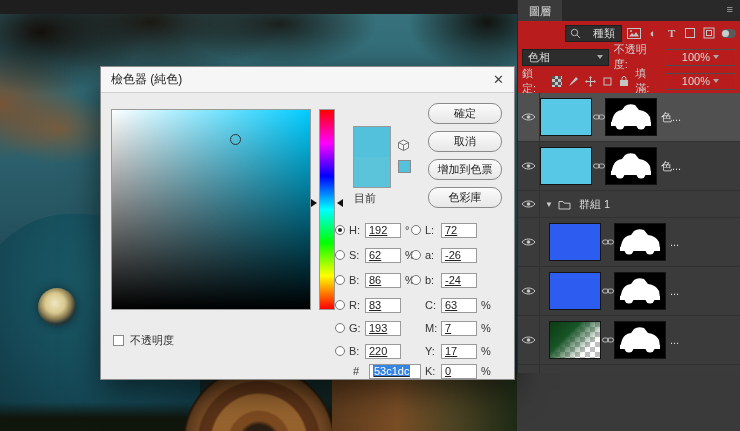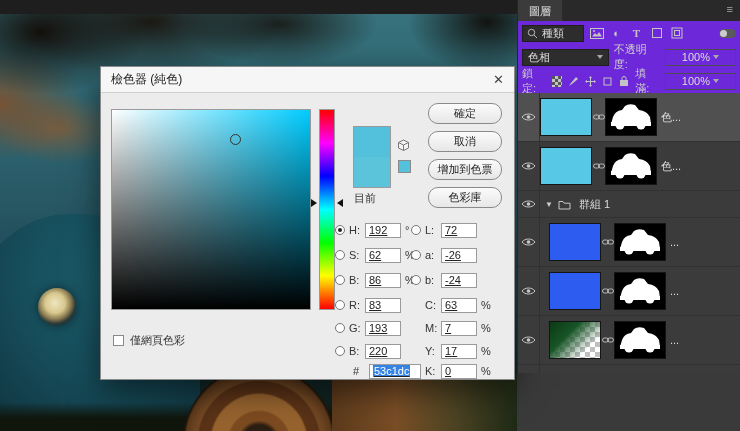--- a/index.html
+++ b/index.html
@@ -73,28 +73,28 @@
   .radio.ghost { visibility:hidden; }
   .f-label { width:16px; font-size:11px; color:#333; flex:none; }
   .f-input { width:36px; height:15px; background:#fff; border:1px solid #9a9a9a; box-sizing:border-box;
     font-size:11px; color:#222; padding:0 3px; display:flex; align-items:center; flex:none;text-decoration:underline; }
   .f-input.hexbox { width:52px; }
   .hex-sel { background:#3584e4; color:#fff; padding:0 1px; }
   .f-unit { margin-left:4px; font-size:11px; color:#333; }
   .web-only { position:absolute; left:12px; top:266px; display:flex; align-items:center; gap:6px; font-size:11px; color:#333; }
   .checkbox { width:11px; height:11px; border:1px solid #8a8a8a; background:#fdfdfd; box-sizing:border-box; }
   
-  .panel { position:absolute; left:517px; top:0; width:223px; height:373px; background:#6d28d9;
+  .panel { position:absolute; left:517px; top:0; width:223px; height:373px; background:#b91c1c;
     border-left:1px solid #262626; box-sizing:border-box; color:#ccc; }
   .panel-tabbar { height:21px; background:#292929; display:flex; align-items:stretch; }
   .panel-tab { background:#3b3b3b; padding:4px 11px 0; font-size:11px; color:#e2e2e2; }
   .panel-menu { margin-left:auto; color:#aaa; font-size:11px; padding:3px 7px 0; }
   .filter-row { height:24px; display:flex; align-items:center; gap:5px; padding:0 4px; }
   .kind-select { height:17px; width:62px; background:#2d2d2d; border:1px solid #1f1f1f; box-sizing:border-box;
-    display:flex; align-items:center; gap:4px; padding:0 4px; color:#ddd; font-size:11px; }
+    display:flex; align-items:center; gap:12px; padding:0 4px; color:#ddd; font-size:11px;margin-left:43px; }
   .ficon { width:15px; display:flex; justify-content:center; align-items:center; color:#c4c4c4; font-size:11px; line-height:1; }
   .ficon .sq { width:8px; height:8px; border:1px solid #c4c4c4; }
   .tIcon { font-weight:bold; font-family:"Liberation Serif", serif; }
   .filter-toggle { margin-left:auto; width:17px; height:9px; border-radius:5px; background:#5a5a5a; position:relative; }
   .filter-toggle::after { content:""; position:absolute; left:1px; top:1px; width:7px; height:7px; border-radius:50%; background:#ccc; }
   .blend-row { height:24px; display:flex; align-items:center; gap:5px; padding:0 4px; font-size:11px; color:#ccc; }
   .blend-select { width:88px; height:17px; background:#2d2d2d; border:1px solid #1f1f1f; box-sizing:border-box;
     display:flex; align-items:center; justify-content:space-between; padding:0 5px; color:#ddd; }
   .val-box { height:17px; border:1px solid #4d4d4d; box-sizing:border-box; display:flex; align-items:center; gap:3px; padding:0 16px; color:#ddd; }
   .dd-arrow { width:0; height:0; border-left:3px solid transparent; border-right:3px solid transparent; border-top:4px solid #aaa; }
@@ -280,21 +280,21 @@
       <span class="radio ghost"></span>
       <span class="f-label">K:</span>
       <span class="f-input">
           <span>0</span>
         </span>
       <span class="f-unit">%</span>
     </div>
 
     <div class="web-only">
       <span class="checkbox"></span>
-      <span>僅網頁色彩</span>
+      <span>不透明度</span>
     </div>
   </div>
 
   <div class="panel">
     <div class="panel-tabbar">
       <div class="panel-tab">圖層</div>
       <div class="panel-menu">≡</div>
     </div>
 
     <div class="filter-row">

